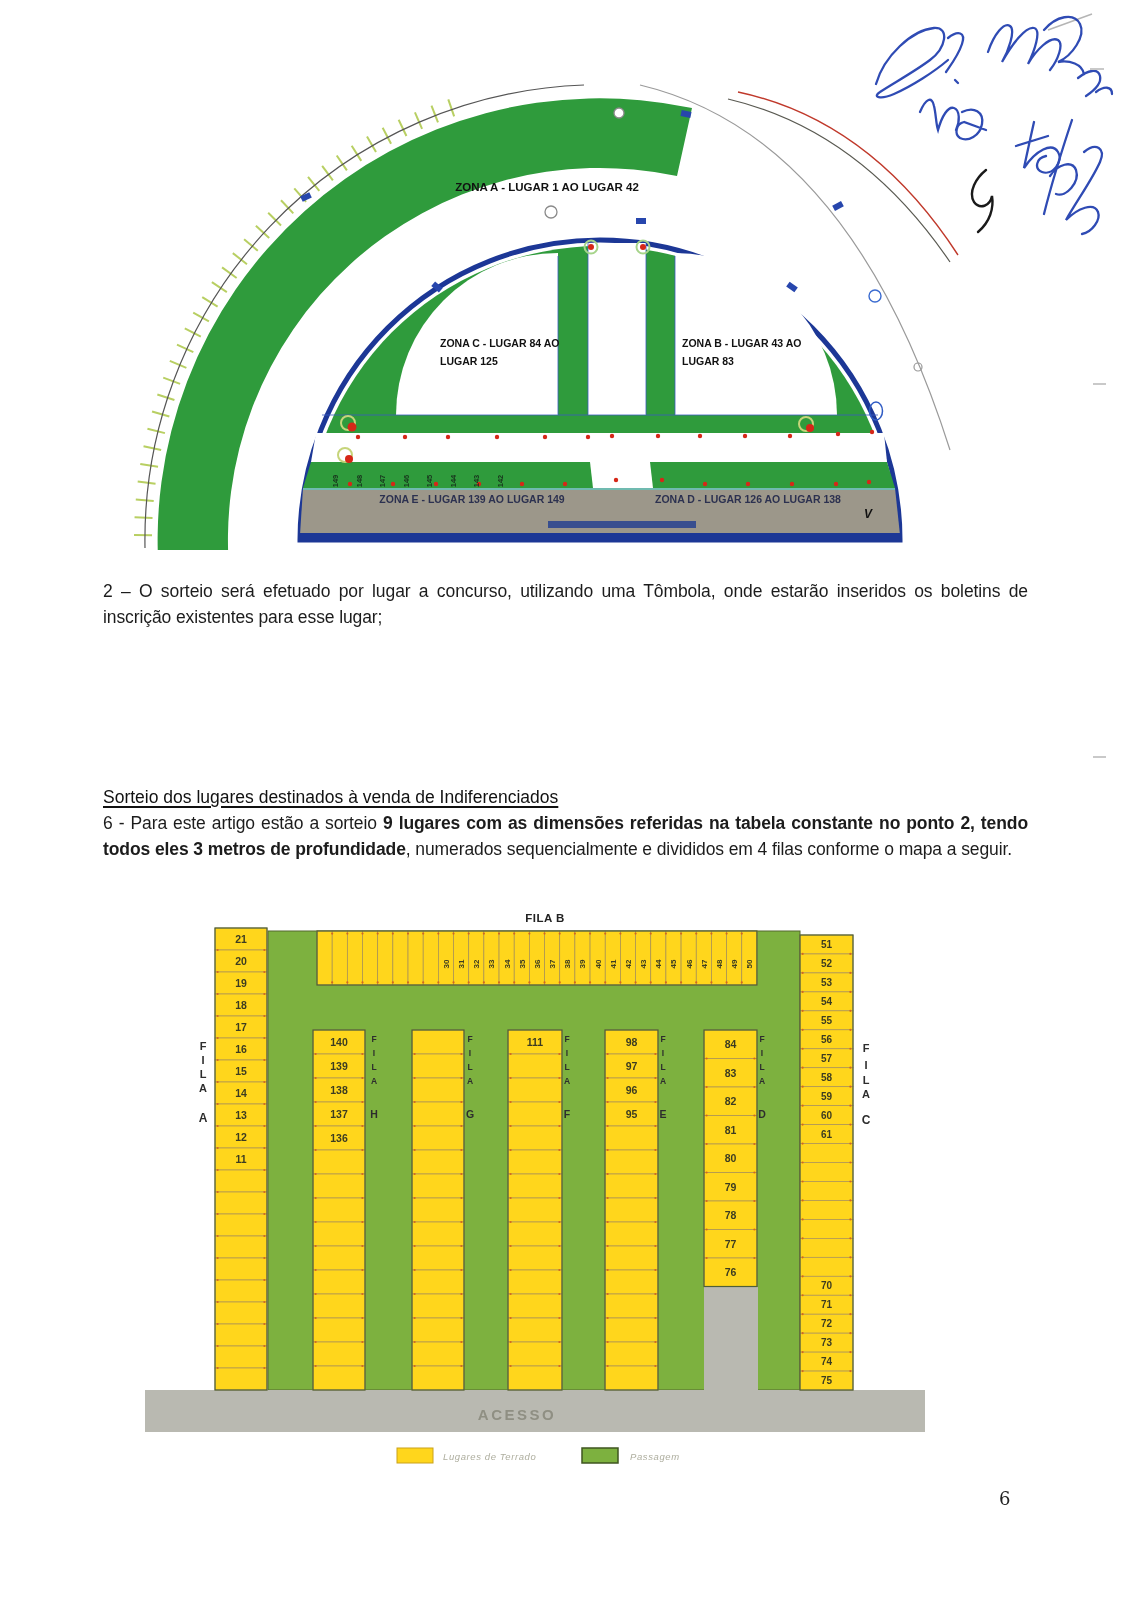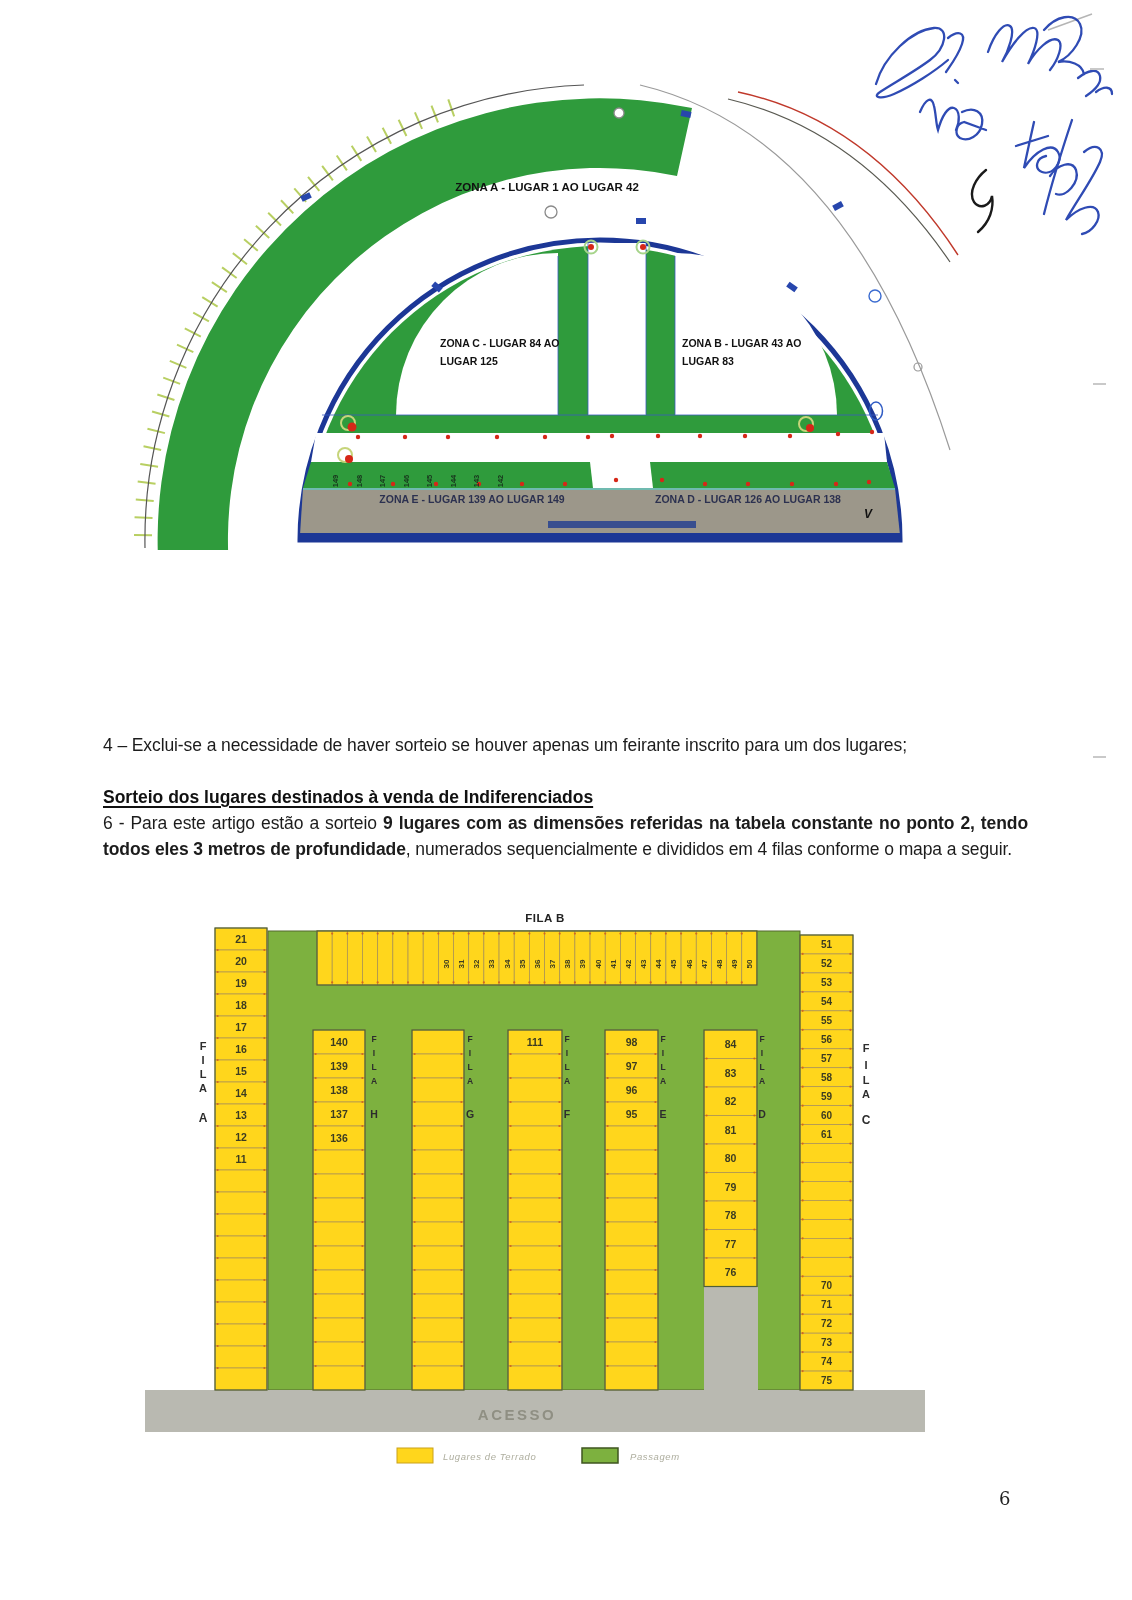--- a/index.html
+++ b/index.html
@@ -1,21 +1,21 @@
 <!DOCTYPE html>
 <html><head>
 <meta charset="utf-8">
 <style>
   html,body{margin:0;padding:0;background:#e8e8e8;}
   .page{position:relative;width:1132px;height:1600px;background:#ffffff;overflow:hidden;
         font-family:"Liberation Sans",sans-serif;border-right:2px solid #dcdcdc;}
   .bodytext{position:absolute;left:103px;width:925px;font-size:17.5px;line-height:26px;
             color:#1c1c1c;text-align:justify;letter-spacing:-0.1px;}
   .heading{position:absolute;left:103px;width:925px;font-size:17.5px;line-height:24px;
-           color:#111;font-weight:700;}
+           color:#111;font-weight:400;}
   .heading span{text-decoration:underline;text-decoration-thickness:2px;text-underline-offset:3px;}
   .pagenum{position:absolute;left:999px;top:1488px;font-family:"DejaVu Serif",serif;
            font-size:18px;color:#222;}
   .scanmark{position:absolute;background:#c9c9c9;}
   svg text{font-family:"Liberation Sans",sans-serif;}
   .b{font-weight:700;}
 </style>
 </head>
 <body>
 
@@ -173,21 +173,21 @@
     <text x="547" y="191" text-anchor="middle" font-size="11.5" font-weight="700" fill="#111">ZONA A - LUGAR 1 AO LUGAR 42</text>
     <text x="440" y="347" font-size="10.5" font-weight="700" fill="#111">ZONA C - LUGAR 84 AO</text>
     <text x="440" y="365" font-size="10.5" font-weight="700" fill="#111">LUGAR 125</text>
     <text x="682" y="347" font-size="10.5" font-weight="700" fill="#111">ZONA B - LUGAR 43 AO</text>
     <text x="682" y="365" font-size="10.5" font-weight="700" fill="#111">LUGAR 83</text>
     <text x="472" y="503" text-anchor="middle" font-size="10.5" font-weight="700" fill="#2c3150">ZONA E - LUGAR 139 AO LUGAR 149</text>
     <text x="748" y="503" text-anchor="middle" font-size="10.5" font-weight="700" fill="#2c3150">ZONA D - LUGAR 126 AO LUGAR 138</text>
     <text x="864" y="518" font-size="12" font-weight="700" fill="#111" font-style="italic">V</text>
   </svg>
 
-  <div class="bodytext" style="top:732px;">4 – Exclui-se a necessidade de haver sorteio se houver apenas um feirante inscrito para um dos lugares;</div>
+  <div class="bodytext" style="top:578px;">2 – O sorteio será efetuado por lugar a concurso, utilizando uma Tômbola, onde estarão inseridos os boletins de inscrição existentes para esse lugar;</div>
   <div class="heading" style="top:785px;"><span>Sorteio dos lugares destinados à venda de Indiferenciados</span></div>
   <div class="bodytext" id="p1" style="top:810px;"><span>6 - Para este artigo estão a sorteio </span><span class="b">9 lugares com as dimensões referidas na tabela constante no ponto 2, tendo todos eles 3 metros de profundidade</span><span>, numerados sequencialmente e divididos em 4 filas conforme o mapa a seguir.</span></div>
 
   <svg id="lower-map" style="position:absolute;left:130px;top:888px;" width="840" height="600" viewBox="130 888 840 600">
     <rect x="268" y="931" width="532" height="459" fill="#7db13f" stroke="#55682f" stroke-width="1"></rect>
     <rect x="145" y="1390" width="780" height="42" fill="#b9b9b1"></rect>
     <rect x="704" y="1287" width="54" height="104" fill="#b9b9b1"></rect>
     <g id="cells-g">
         <g>
           <rect x="215" y="928" width="52" height="22" fill="#ffd61c" stroke="#a8905a" stroke-width="0.7"></rect>

